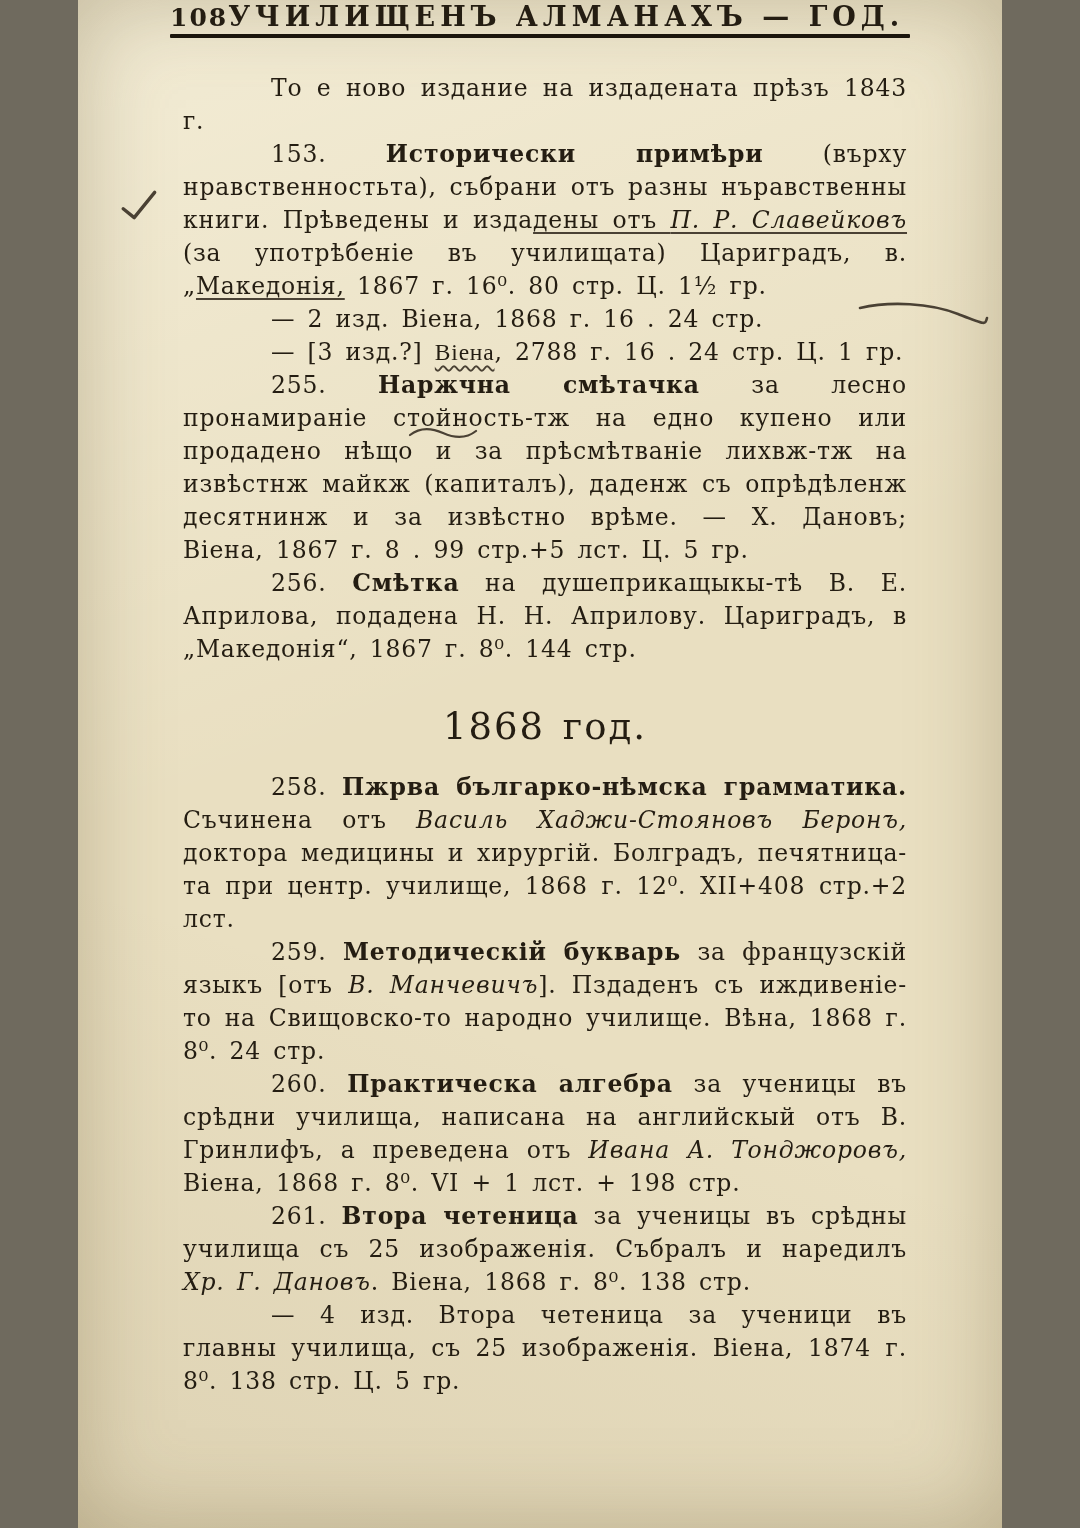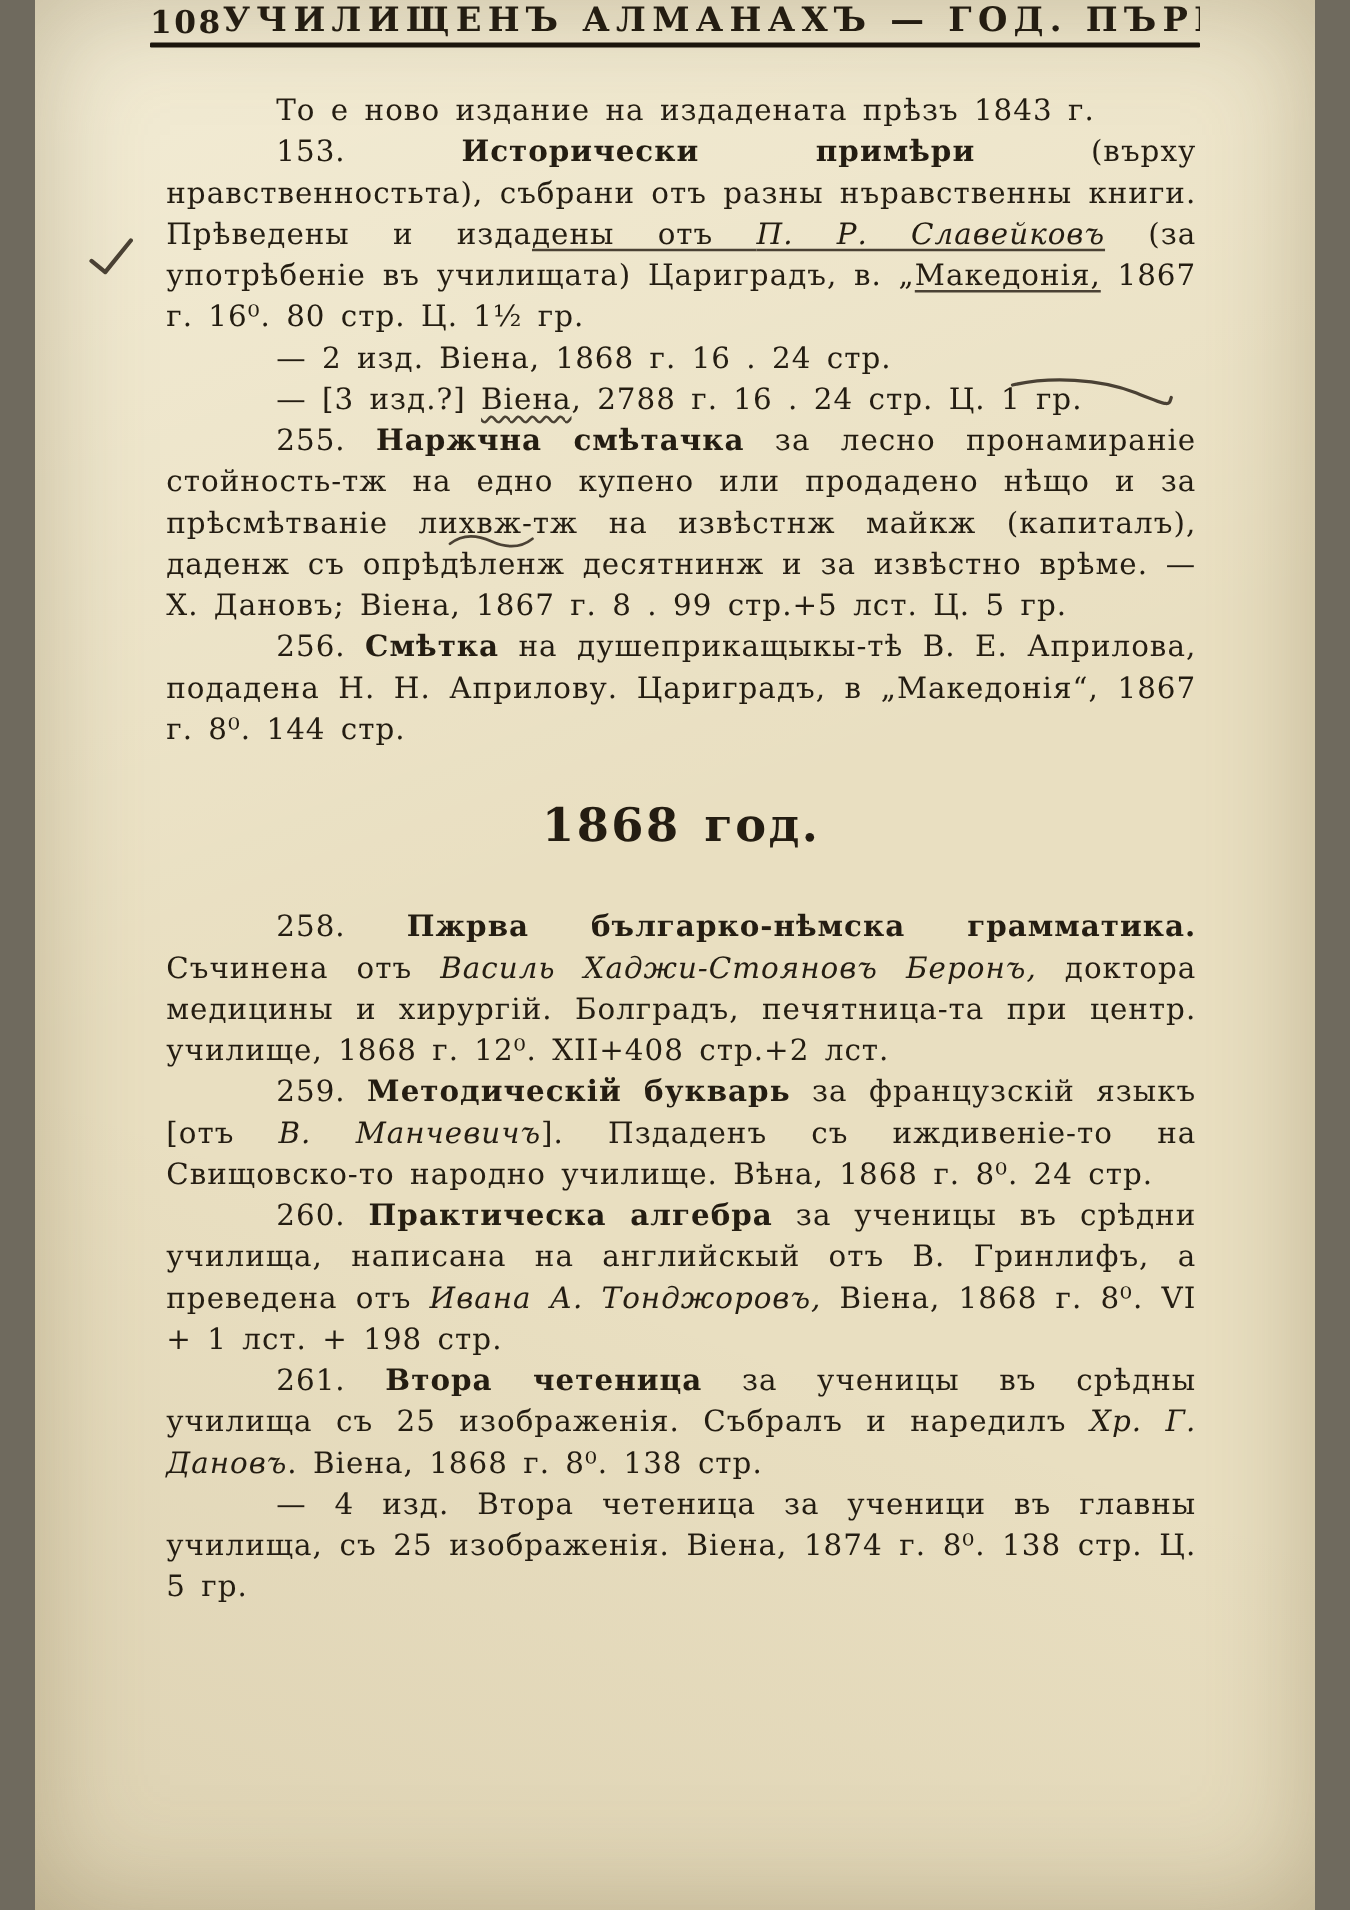--- a/index.html
+++ b/index.html
@@ -1,18 +1,18 @@
 <!DOCTYPE html>
 <html style="--paper: #e9dfc1; --ink: #241d12; --pen: #4a4134;"><head>
 <meta charset="utf-8">
 <style>
   html,body{margin:0;padding:0;background:#6f6a5e;}
   .page{
     position:relative;
-    width:1024px;height:1528px;
+    width:924px;height:1528px;
     margin:0 auto;
     background:var(--paper,#e9dfc1);
     background-image:linear-gradient(160deg, rgba(255,252,238,.45), rgba(0,0,0,0) 45%),
                      linear-gradient(20deg, rgba(120,98,58,.10), rgba(0,0,0,0) 35%);
     box-shadow:inset 0 0 90px rgba(110,92,52,.35);
     overflow:hidden;
     font-family:"DejaVu Serif", serif;
     color:var(--ink,#241d12);
   }
   .header{height:32px;overflow:hidden;margin:0 92px;}
@@ -27,27 +27,27 @@
     line-height:33px;
     text-align:justify;
     word-spacing:4px;
     letter-spacing:0.8px;
   }
   p.para{margin:0;}
   p.ind{text-indent:88px;}
   .seg.b{font-weight:bold;}
   .seg.i{font-style:italic;}
   .seg.hu{text-decoration:underline;text-decoration-thickness:2px;text-underline-offset:4px;text-decoration-color:var(--pen,#4a4134);}
-  .seg.wu{text-decoration:underline;text-decoration-style:wavy;text-decoration-thickness:1.5px;text-underline-offset:5px;text-decoration-color:var(--pen,#4a4134);}
+  .seg.wu{text-decoration:underline;text-decoration-style:wavy;text-decoration-thickness:1.5px;text-underline-offset:5px;text-decoration-color:var(--pen,#4a4134);font-family:Liberation Serif, serif;}
   h2.year{
     text-align:center;
     font-size:37px;
-    font-weight:bold;
+    font-weight:normal;
     letter-spacing:2px;
-    margin:44px 0 48px 0;
+    margin:44px 0 28px 0;
     text-indent:0;
   }
   .annot{position:absolute;pointer-events:none;}
   .annot svg{display:block;}
   #margin-check{left:42px;top:190px;transform:rotate(-6deg);}
   #pen-swoosh{left:780px;top:300px;}
   #pen-tilde{left:330px;top:425px;}
 </style>
 </head>
 <body>

